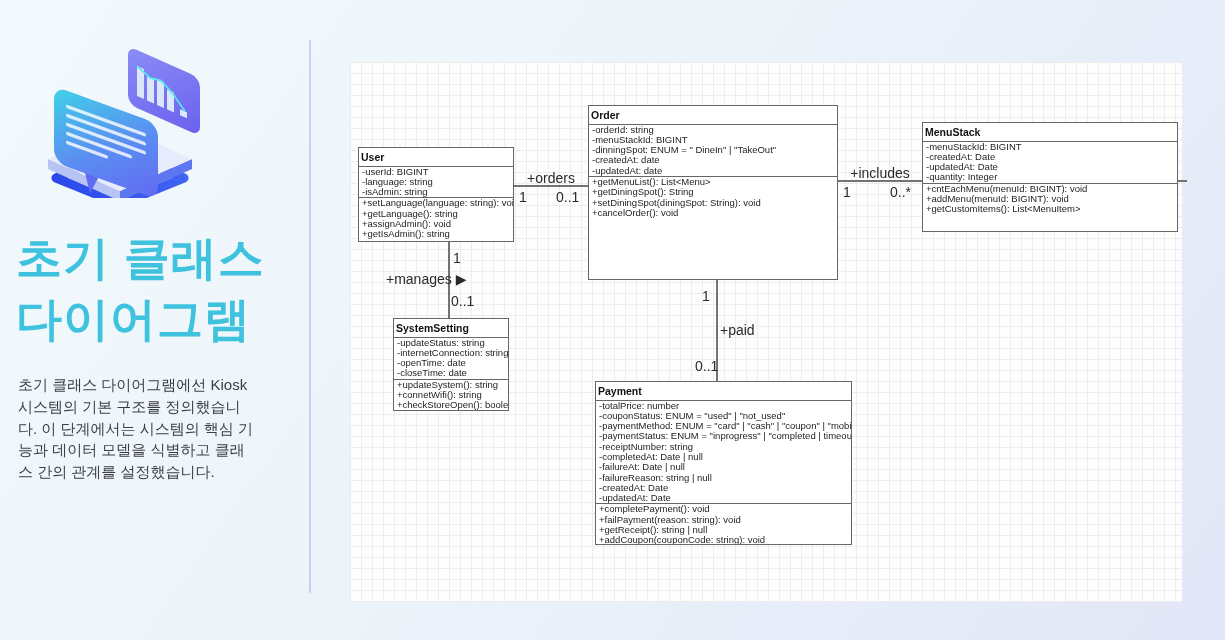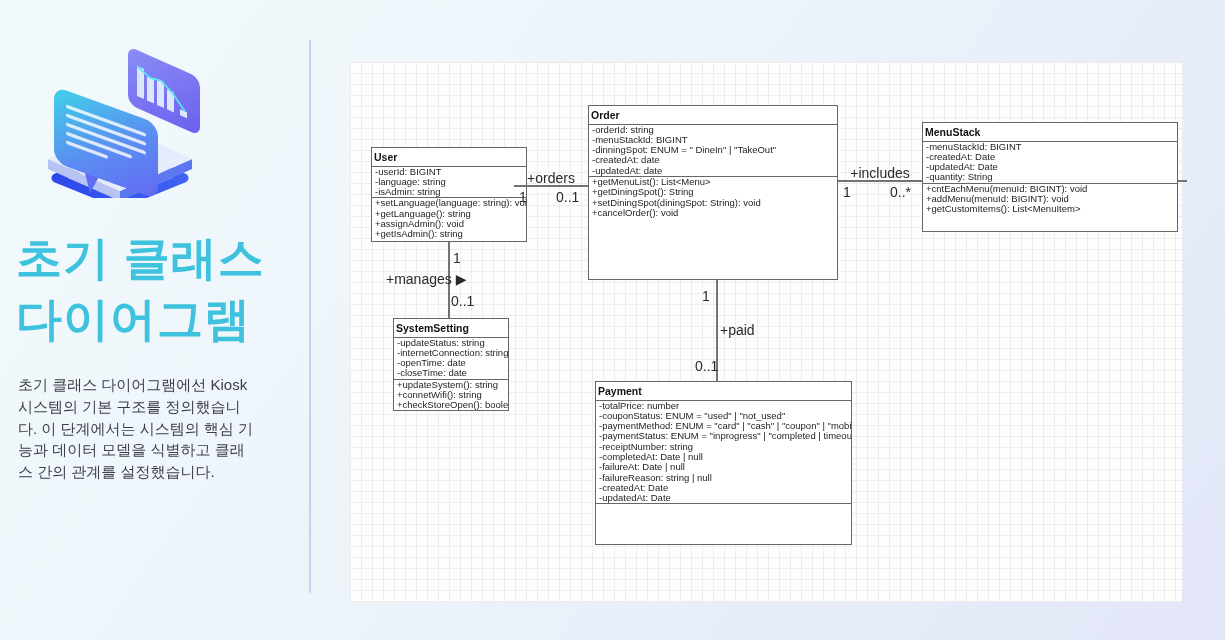--- a/index.html
+++ b/index.html
@@ -20,21 +20,21 @@
     background-color:#fdfdfd;
     background-image:linear-gradient(#ededed 1px,transparent 1px),linear-gradient(90deg,#ededed 1px,transparent 1px);
     background-size:11px 11px;
   }
   .uml-class{position:absolute;background:#fff;border:1.6px solid #666;box-sizing:border-box;display:flex;flex-direction:column;}
   .uml-header{font-weight:bold;font-size:10.5px;padding:3px 2px 2.5px 2px;border-bottom:1.2px solid #666;color:#111;}
   .uml-section{padding:0 3px;font-size:9.5px;line-height:10.3px;color:#1d1d1d;overflow:hidden;}
   .uml-section.attrs{border-bottom:1.2px solid #666;}
   .uml-section.methods{flex:1;}
   .uml-row{white-space:nowrap;}
-  .c-user{left:21px;top:85px;width:156px;height:95px;}
+  .c-user{left:8px;top:85px;width:156px;height:95px;}
   .c-order{left:238px;top:43px;width:250px;height:175px;}
   .c-menustack{left:572px;top:60px;width:256px;height:110px;}
   .c-systemsetting{left:43px;top:256px;width:116px;height:93px;}
   .c-payment{left:245px;top:319px;width:257px;height:164px;}
   .rel-line{position:absolute;background:#737373;}
   .rl-orders{left:164px;top:123px;width:74px;height:1.6px;}
   .rl-includes{left:488px;top:118px;width:84px;height:1.6px;}
   .rl-includes-stub{left:828px;top:118px;width:9px;height:1.6px;}
   .rl-manages{left:98px;top:180px;width:1.6px;height:76px;}
   .rl-paid{left:366px;top:218px;width:1.6px;height:101px;}
@@ -153,21 +153,21 @@
         </div>
     </div>
 
     <div class="uml-class c-menustack">
       <div class="uml-header">MenuStack</div>
       <div class="uml-section attrs">
 
       <div class="uml-row">-menuStackId: BIGINT</div>
           <div class="uml-row">-createdAt: Date</div>
           <div class="uml-row">-updatedAt: Date</div>
-          <div class="uml-row">-quantity: String</div>
+          <div class="uml-row">-quantity: Integer</div>
         </div>
       <div class="uml-section methods">
 
       <div class="uml-row">+cntEachMenu(menuId: BIGINT): void</div>
           <div class="uml-row">+addMenu(menuId: BIGINT): void</div>
           <div class="uml-row">+getCustomItems(): List&lt;MenuItem&gt;</div>
         </div>
     </div>
 
     <div class="uml-class c-systemsetting">
@@ -195,20 +195,27 @@
           <div class="uml-row">-couponStatus: ENUM = "used" | "not_used"</div>
           <div class="uml-row">-paymentMethod: ENUM = "card" | "cash" | "coupon" | "mobile"</div>
           <div class="uml-row">-paymentStatus: ENUM = "inprogress" | "completed | timeout"</div>
           <div class="uml-row">-receiptNumber: string</div>
           <div class="uml-row">-completedAt: Date | null</div>
           <div class="uml-row">-failureAt: Date | null</div>
           <div class="uml-row">-failureReason: string | null</div>
           <div class="uml-row">-createdAt: Date</div>
           <div class="uml-row">-updatedAt: Date</div>
         </div>
+      <div class="uml-section methods">
+
+      <div class="uml-row">+completePayment(): void</div>
+          <div class="uml-row">+failPayment(reason: string): void</div>
+          <div class="uml-row">+getReceipt(): string | null</div>
+          <div class="uml-row">+addCoupon(couponCode: string): void</div>
+        </div>
     </div>
 
     <div class="rel-line rl-orders"></div>
     <div class="rel-line rl-includes"></div>
     <div class="rel-line rl-includes-stub"></div>
     <div class="rel-line rl-manages"></div>
     <div class="rel-line rl-paid"></div>
 
     <div class="rel-label lb-orders">+orders</div>
     <div class="rel-label lb-orders-m1">1</div>

